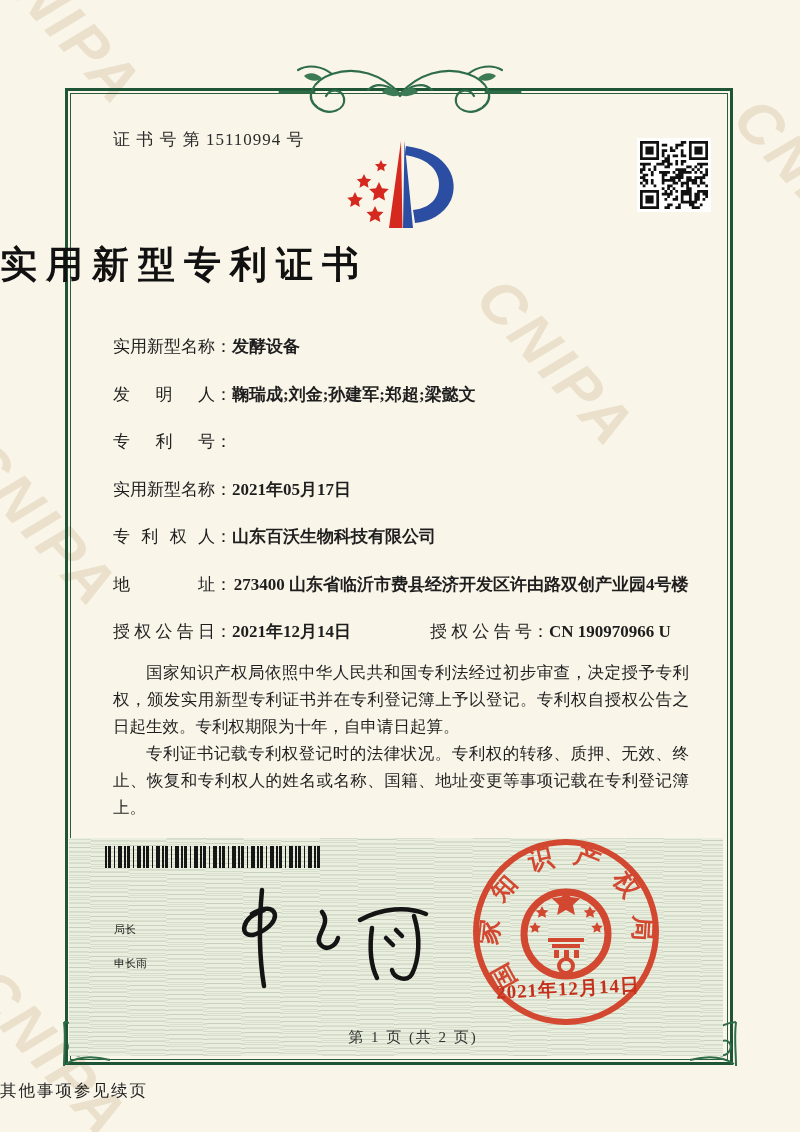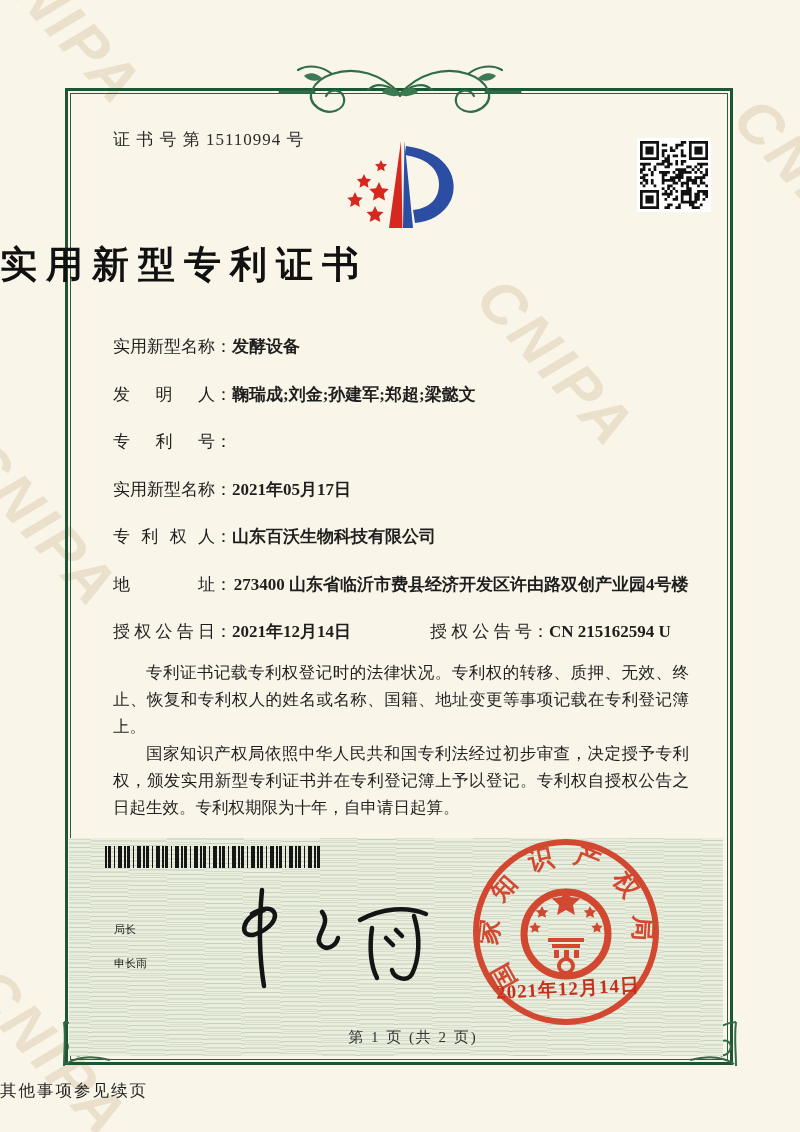--- a/index.html
+++ b/index.html
@@ -187,27 +187,27 @@
       <span class="flabel">地址</span>
         <span class="fcolon">：</span>
       <span class="fvalue addr-val">273400 山东省临沂市费县经济开发区许由路双创产业园4号楼</span>
     </div>
     <div class="frow">
       <span class="flabel">授权公告日</span>
         <span class="fcolon">：</span>
       <span class="fvalue gval">2021年12月14日</span>
       <span class="flabel">授权公告号</span>
         <span class="fcolon">：</span>
-      <span class="fvalue">CN 215162594 U</span>
+      <span class="fvalue">CN 190970966 U</span>
     </div>
   </div>
 
   <div class="paras">
+    <p>国家知识产权局依照中华人民共和国专利法经过初步审查，决定授予专利权，颁发实用新型专利证书并在专利登记簿上予以登记。专利权自授权公告之日起生效。专利权期限为十年，自申请日起算。</p>
     <p>专利证书记载专利权登记时的法律状况。专利权的转移、质押、无效、终止、恢复和专利权人的姓名或名称、国籍、地址变更等事项记载在专利登记簿上。</p>
-    <p>国家知识产权局依照中华人民共和国专利法经过初步审查，决定授予专利权，颁发实用新型专利证书并在专利登记簿上予以登记。专利权自授权公告之日起生效。专利权期限为十年，自申请日起算。</p>
   </div>
 
   <div class="guilloche"></div>
 
   <div class="barcode"></div>
 
   <div class="signer">
     <div>局长</div>
     <div>申长雨</div>
   </div>

